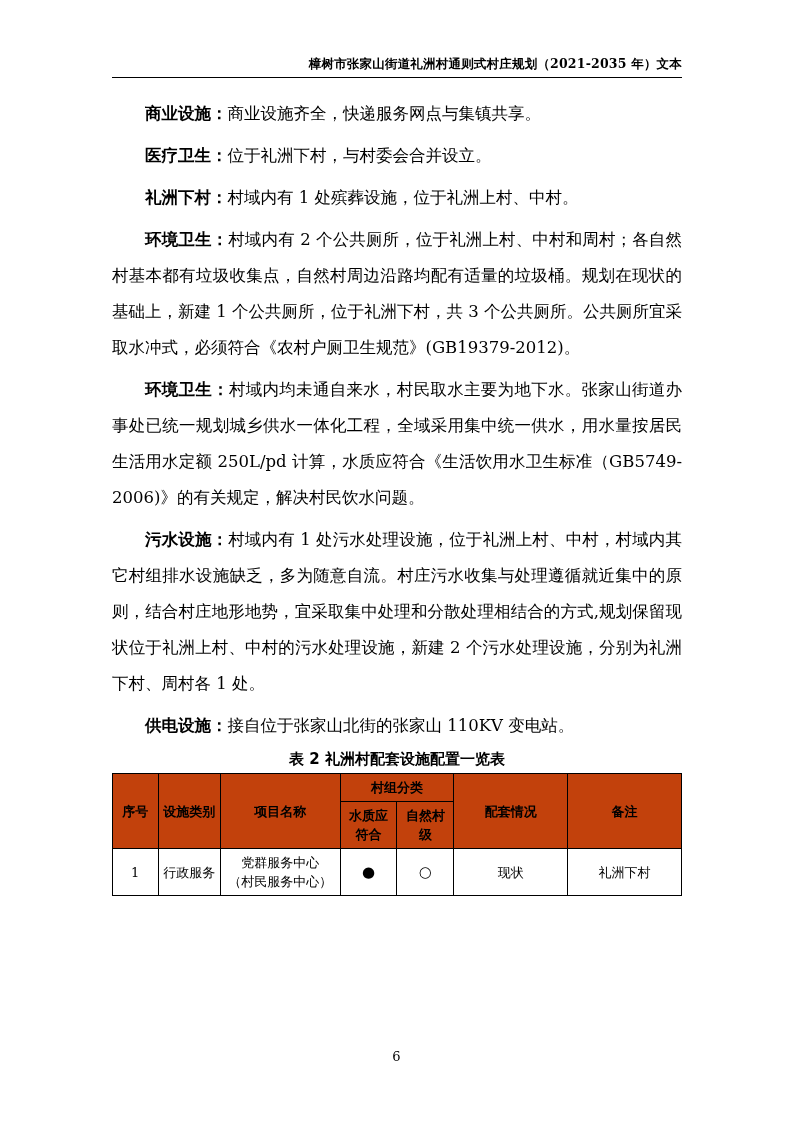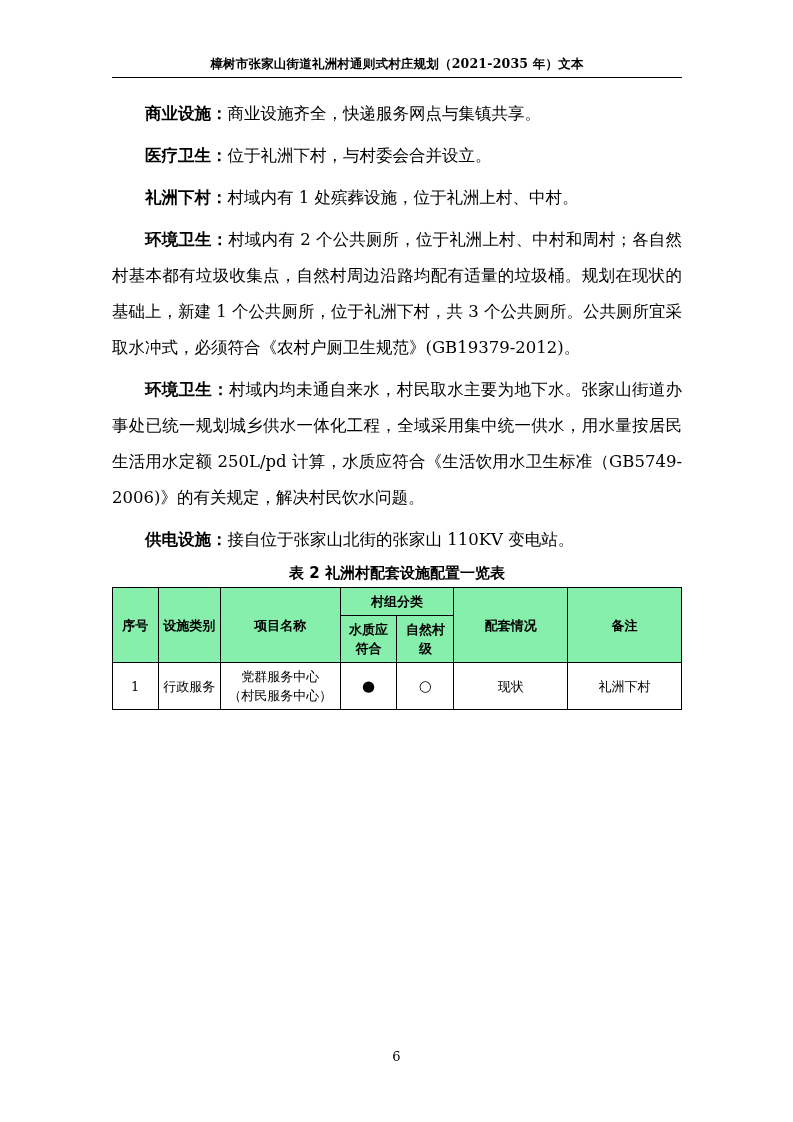--- a/index.html
+++ b/index.html
@@ -20,21 +20,21 @@
   }
   .content {
     position: absolute;
     left: 112px;
     top: 56px;
     width: 570px;
   }
   
   .header {
     display: flex;
-    justify-content: center;
+    justify-content: flex-end;
     align-items: flex-end;
     font-size: 12.5px;
     font-weight: bold;
     letter-spacing: 0.2px;
     padding-bottom: 4px;
     border-bottom: 1.4px solid #000;
   }
   .header-left { white-space: nowrap; }
   .header-right { white-space: nowrap; }
 
@@ -69,21 +69,21 @@
   }
   table.facility td, table.facility th {
     border: 1px solid #000;
     text-align: center;
     vertical-align: middle;
     padding: 4px 2px;
     font-weight: normal;
     line-height: 19px;
   }
   table.facility thead td, table.facility thead th {
-    background: #86efac;
+    background: #c2410c;
     font-weight: bold;
     font-family: "DejaVu Sans", "Liberation Sans", sans-serif;
     margin-top: 12px;
   }
   .cell-two-line { line-height: 18px; }
   .dot-filled { font-size: 15px; line-height: 1; }
   .dot-open { font-size: 15px; line-height: 1; }
 
   
   .footer {
@@ -123,20 +123,23 @@
 
       <p class="para">
         <span class="lead">环境卫生：</span><span>村域内有 2 个公共厕所，位于礼洲上村、中村和周村；各自然村基本都有垃圾收集点，自然村周边沿路均配有适量的垃圾桶。规划在现状的基础上，新建 1 个公共厕所，位于礼洲下村，共 3 个公共厕所。公共厕所宜采取水冲式，必须符合《农村户厕卫生规范》(GB19379-2012)。</span>
       </p>
 
 
       <p class="para">
         <span class="lead">环境卫生：</span><span>村域内均未通自来水，村民取水主要为地下水。张家山街道办事处已统一规划城乡供水一体化工程，全域采用集中统一供水，用水量按居民生活用水定额 250L/pd 计算，水质应符合《生活饮用水卫生标准（GB5749-2006)》的有关规定，解决村民饮水问题。</span>
       </p>
 
+      <p class="para">
+        <span class="lead">污水设施：</span><span>村域内有 1 处污水处理设施，位于礼洲上村、中村，村域内其它村组排水设施缺乏，多为随意自流。村庄污水收集与处理遵循就近集中的原则，结合村庄地形地势，宜采取集中处理和分散处理相结合的方式,规划保留现状位于礼洲上村、中村的污水处理设施，新建 2 个污水处理设施，分别为礼洲下村、周村各 1 处。</span>
+      </p>
 
       <p class="para">
         <span class="lead">供电设施：</span><span>接自位于张家山北街的张家山 110KV 变电站。</span>
       </p>
 
     </div>
 
     <div class="table-caption">表 2 礼洲村配套设施配置一览表</div>
 
     <table class="facility">

